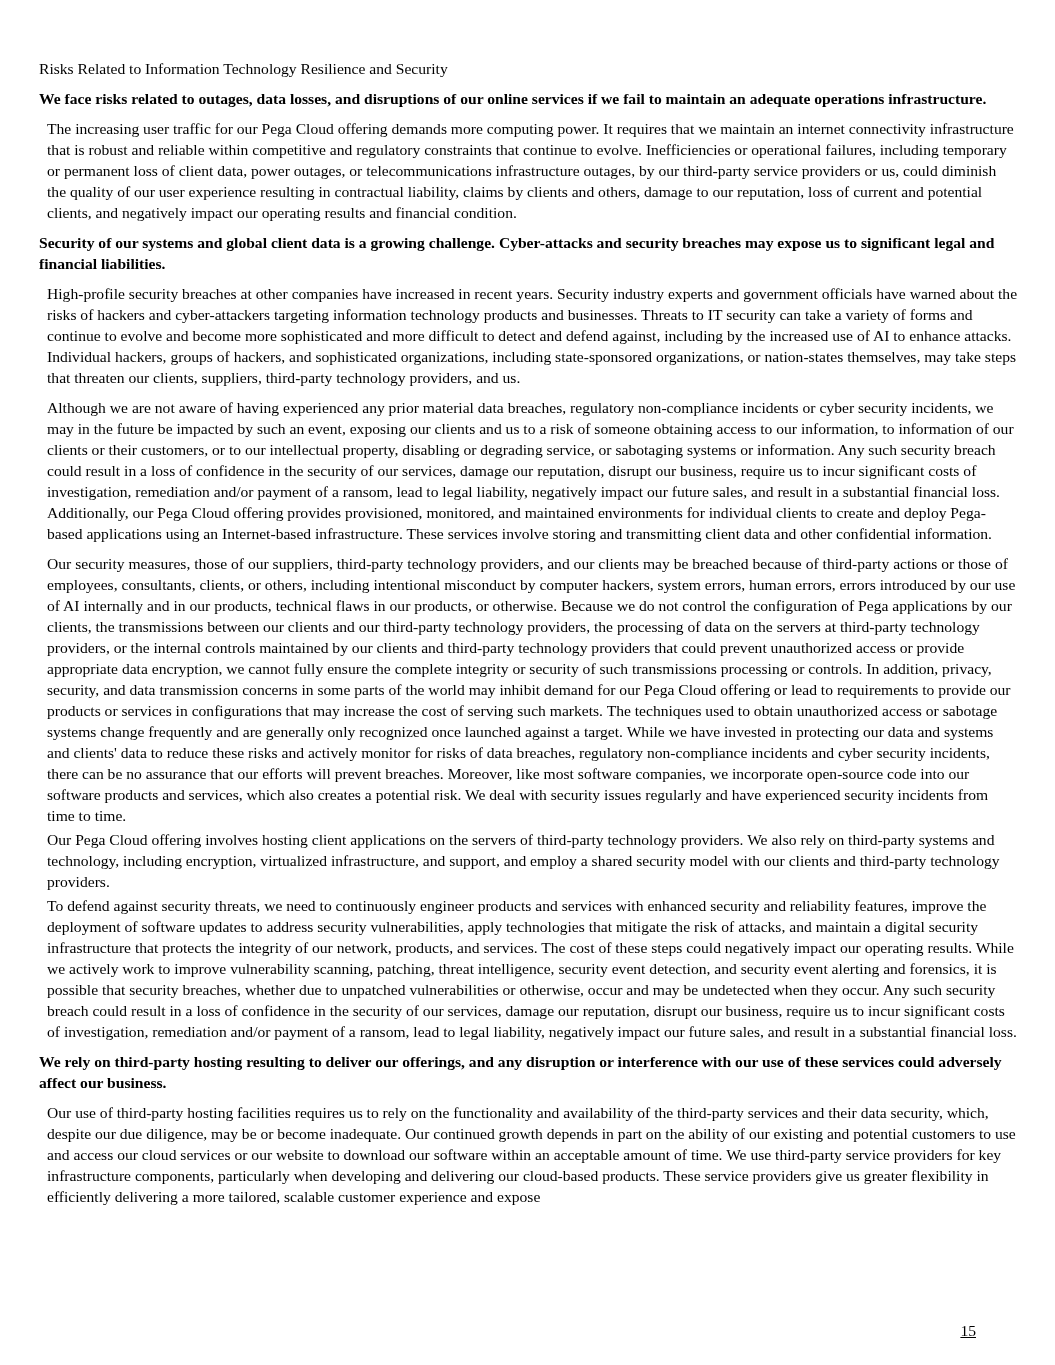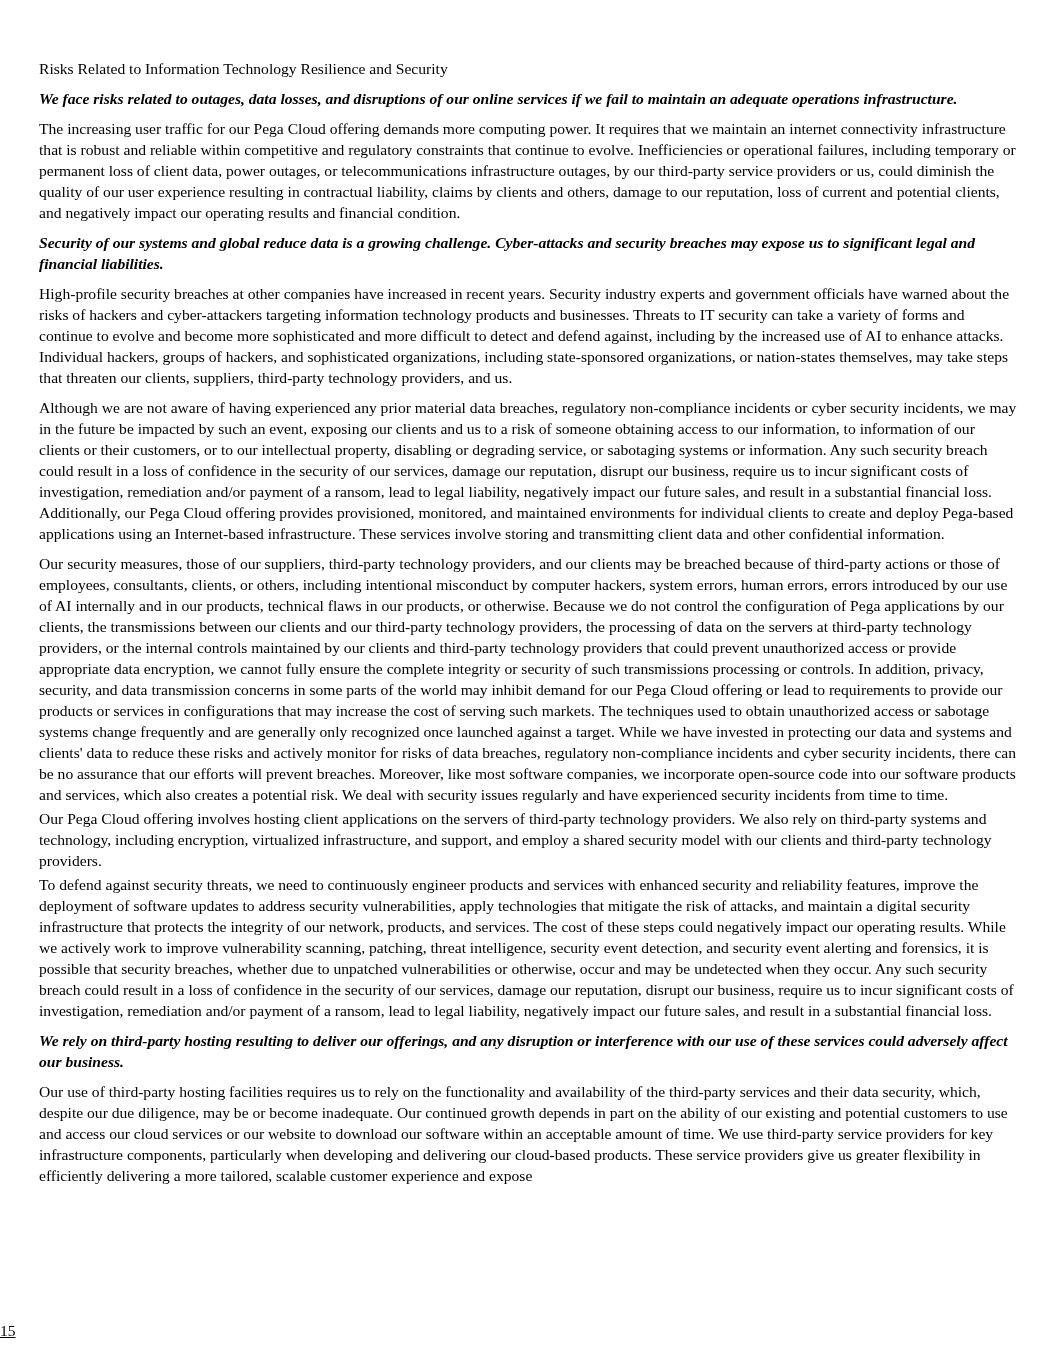--- a/index.html
+++ b/index.html
@@ -22,55 +22,54 @@
       width: 980px;
     }
     .section-title {
       font-weight: normal;
       font-size: 15.6px;
       line-height: 20px;
       margin: 0 0 9px 0;
     }
     .subheading {
       font-weight: bold;
-      font-style: italic;
       font-size: 15.6px;
       line-height: 21px;
       margin: 0 0 9px 0;
     }
     .para {
       font-size: 15.6px;
       line-height: 21px;
-      margin: 0 0 9px 0;
+      margin: 0 0 9px 8px;
       text-align: left;
     }
     .para.tight {
       margin-bottom: 3px;
     }
     .page-number {
       position: absolute;
       top: 1321px;
       left: 0;
       width: 976px;
-      text-align: left;
+      text-align: right;
       font-size: 15.6px;
       line-height: 20px;
       text-decoration: underline;
     }
   </style>
 </head>
 <body>
 
 <div class="page">
   <div class="section-title">Risks Related to Information Technology Resilience and Security</div>
 
   <div class="subheading">We face risks related to outages, data losses, and disruptions of our online services if we fail to maintain an adequate operations infrastructure.</div>
   <div class="para">The increasing user traffic for our Pega Cloud offering demands more computing power. It requires that we maintain an internet connectivity infrastructure that is robust and reliable within competitive and regulatory constraints that continue to evolve. Inefficiencies or operational failures, including temporary or permanent loss of client data, power outages, or telecommunications infrastructure outages, by our third-party service providers or us, could diminish the quality of our user experience resulting in contractual liability, claims by clients and others, damage to our reputation, loss of current and potential clients, and negatively impact our operating results and financial condition.</div>
 
-  <div class="subheading">Security of our systems and global reduce data is a growing challenge. Cyber-attacks and security breaches may expose us to significant legal and financial liabilities.</div>
+  <div class="subheading">Security of our systems and global client data is a growing challenge. Cyber-attacks and security breaches may expose us to significant legal and financial liabilities.</div>
   <div class="para">High-profile security breaches at other companies have increased in recent years. Security industry experts and government officials have warned about the risks of hackers and cyber-attackers targeting information technology products and businesses. Threats to IT security can take a variety of forms and continue to evolve and become more sophisticated and more difficult to detect and defend against, including by the increased use of AI to enhance attacks. Individual hackers, groups of hackers, and sophisticated organizations, including state-sponsored organizations, or nation-states themselves, may take steps that threaten our clients, suppliers, third-party technology providers, and us.</div>
   <div class="para">Although we are not aware of having experienced any prior material data breaches, regulatory non-compliance incidents or cyber security incidents, we may in the future be impacted by such an event, exposing our clients and us to a risk of someone obtaining access to our information, to information of our clients or their customers, or to our intellectual property, disabling or degrading service, or sabotaging systems or information. Any such security breach could result in a loss of confidence in the security of our services, damage our reputation, disrupt our business, require us to incur significant costs of investigation, remediation and/or payment of a ransom, lead to legal liability, negatively impact our future sales, and result in a substantial financial loss. Additionally, our Pega Cloud offering provides provisioned, monitored, and maintained environments for individual clients to create and deploy Pega-based applications using an Internet-based infrastructure. These services involve storing and transmitting client data and other confidential information.</div>
   <div class="para tight">Our security measures, those of our suppliers, third-party technology providers, and our clients may be breached because of third-party actions or those of employees, consultants, clients, or others, including intentional misconduct by computer hackers, system errors, human errors, errors introduced by our use of AI internally and in our products, technical flaws in our products, or otherwise. Because we do not control the configuration of Pega applications by our clients, the transmissions between our clients and our third-party technology providers, the processing of data on the servers at third-party technology providers, or the internal controls maintained by our clients and third-party technology providers that could prevent unauthorized access or provide appropriate data encryption, we cannot fully ensure the complete integrity or security of such transmissions processing or controls. In addition, privacy, security, and data transmission concerns in some parts of the world may inhibit demand for our Pega Cloud offering or lead to requirements to provide our products or services in configurations that may increase the cost of serving such markets. The techniques used to obtain unauthorized access or sabotage systems change frequently and are generally only recognized once launched against a target. While we have invested in protecting our data and systems and clients' data to reduce these risks and actively monitor for risks of data breaches, regulatory non-compliance incidents and cyber security incidents, there can be no assurance that our efforts will prevent breaches. Moreover, like most software companies, we incorporate open-source code into our software products and services, which also creates a potential risk. We deal with security issues regularly and have experienced security incidents from time to time.</div>
   <div class="para tight">Our Pega Cloud offering involves hosting client applications on the servers of third-party technology providers. We also rely on third-party systems and technology, including encryption, virtualized infrastructure, and support, and employ a shared security model with our clients and third-party technology providers.</div>
   <div class="para">To defend against security threats, we need to continuously engineer products and services with enhanced security and reliability features, improve the deployment of software updates to address security vulnerabilities, apply technologies that mitigate the risk of attacks, and maintain a digital security infrastructure that protects the integrity of our network, products, and services. The cost of these steps could negatively impact our operating results. While we actively work to improve vulnerability scanning, patching, threat intelligence, security event detection, and security event alerting and forensics, it is possible that security breaches, whether due to unpatched vulnerabilities or otherwise, occur and may be undetected when they occur. Any such security breach could result in a loss of confidence in the security of our services, damage our reputation, disrupt our business, require us to incur significant costs of investigation, remediation and/or payment of a ransom, lead to legal liability, negatively impact our future sales, and result in a substantial financial loss.</div>
 
   <div class="subheading">We rely on third-party hosting resulting to deliver our offerings, and any disruption or interference with our use of these services could adversely affect our business.</div>
   <div class="para">Our use of third-party hosting facilities requires us to rely on the functionality and availability of the third-party services and their data security, which, despite our due diligence, may be or become inadequate. Our continued growth depends in part on the ability of our existing and potential customers to use and access our cloud services or our website to download our software within an acceptable amount of time. We use third-party service providers for key infrastructure components, particularly when developing and delivering our cloud-based products. These service providers give us greater flexibility in efficiently delivering a more tailored, scalable customer experience and expose</div>
 </div>
 

